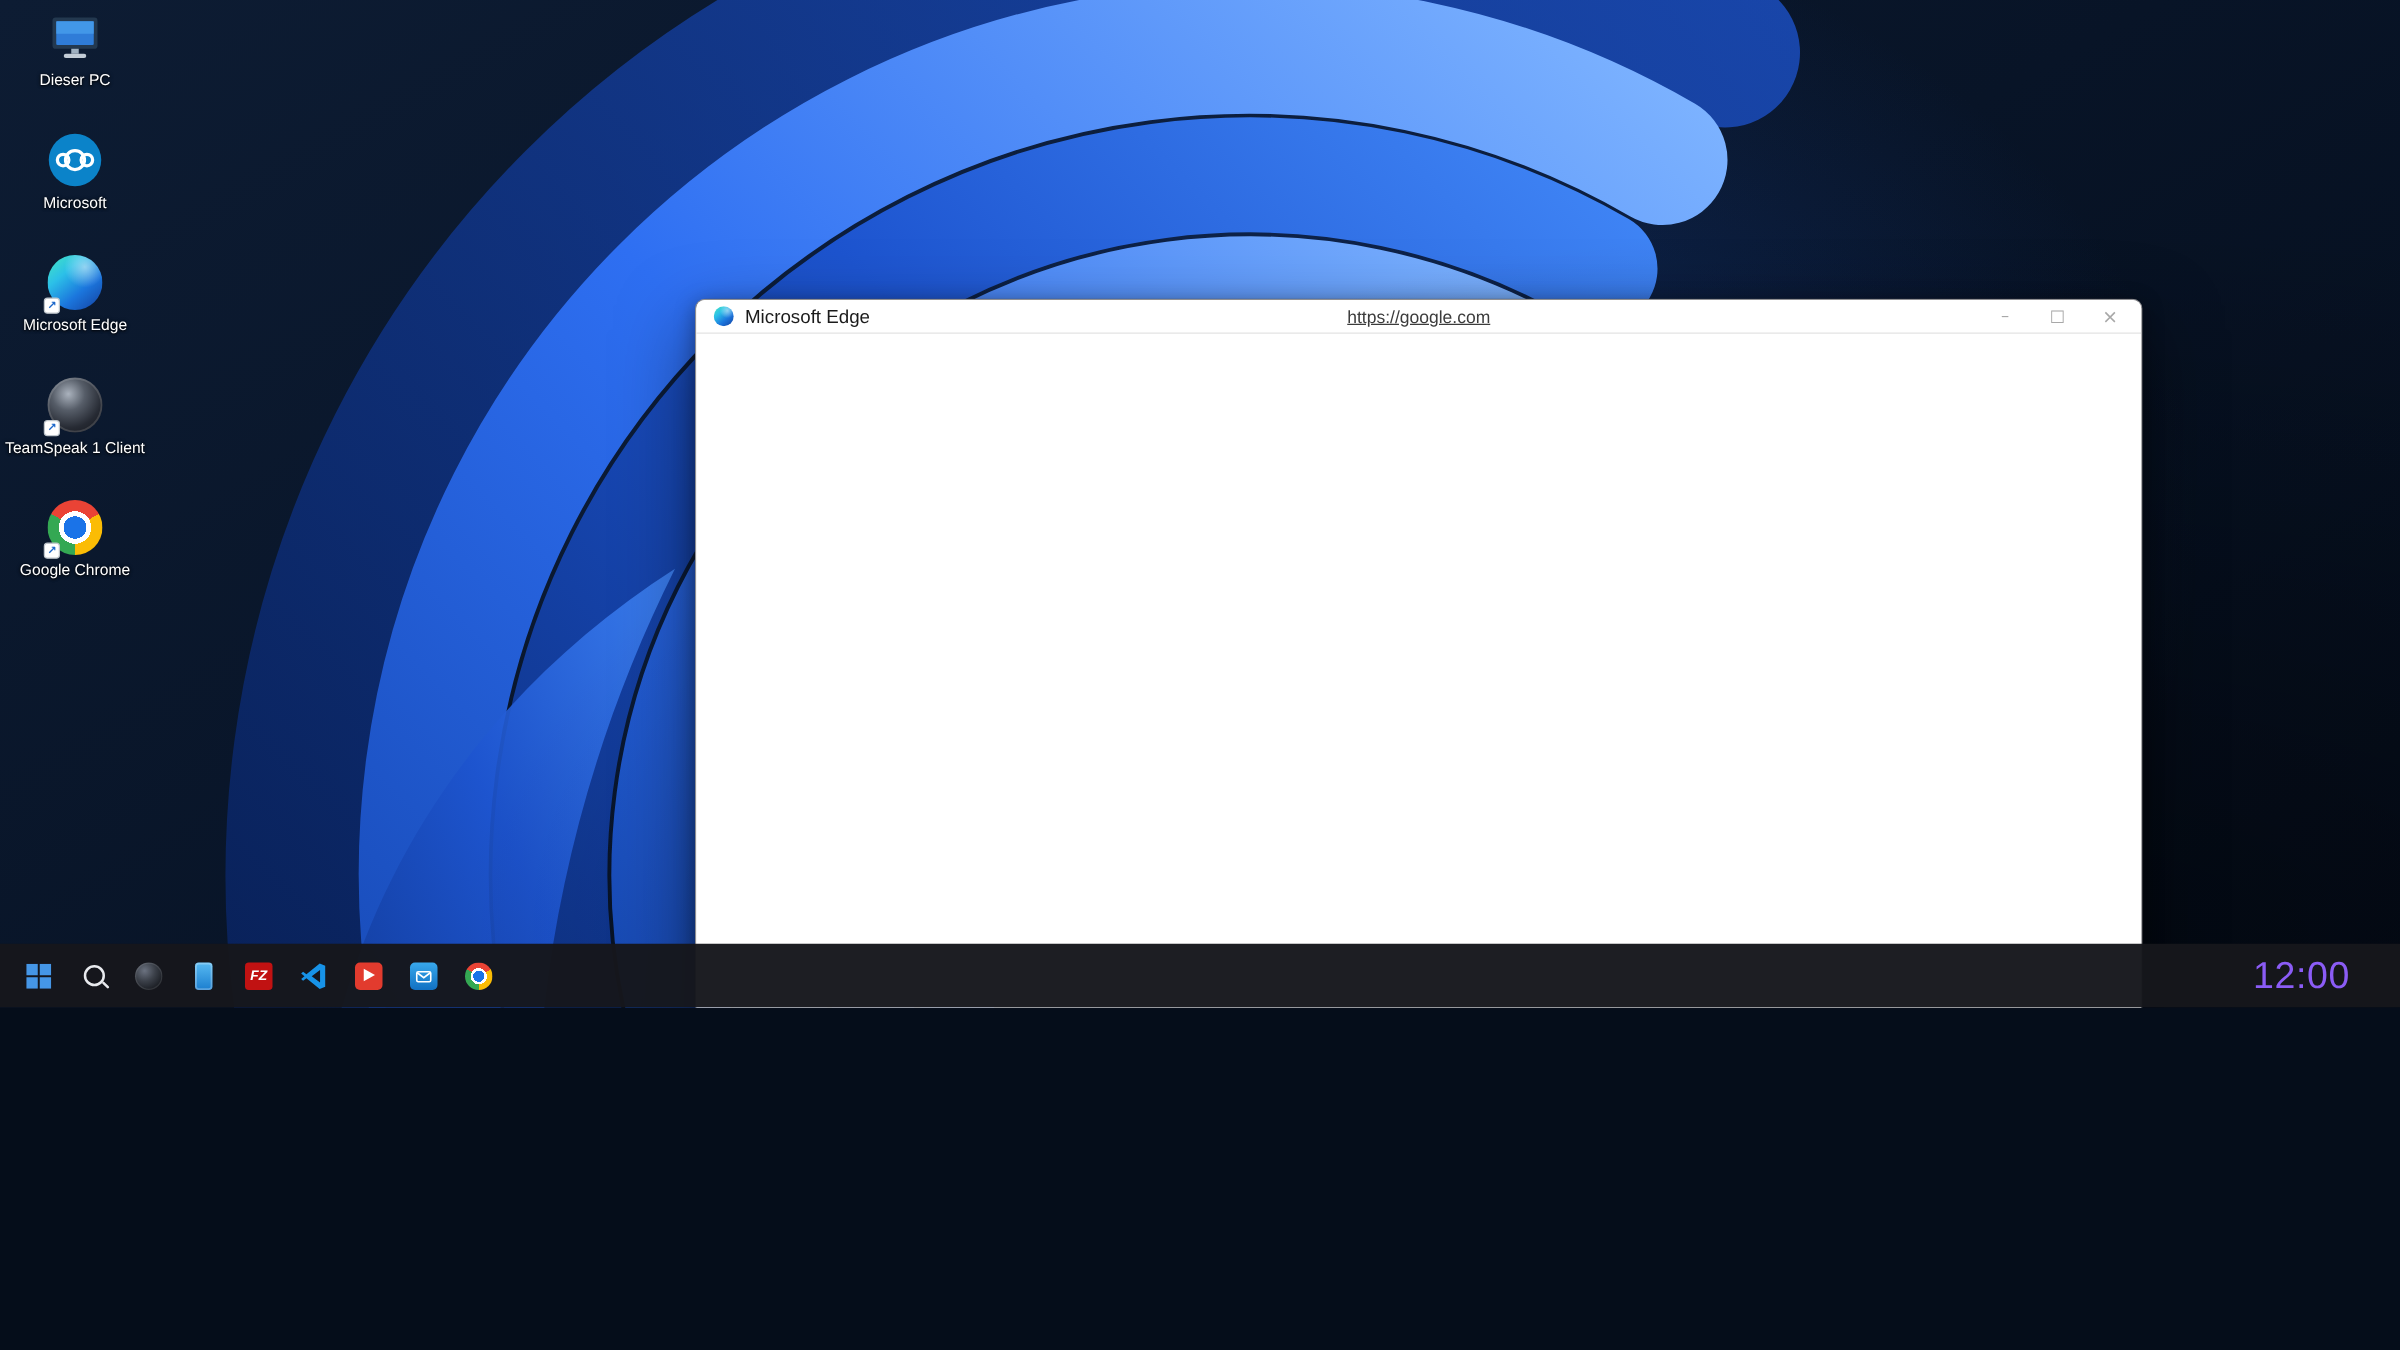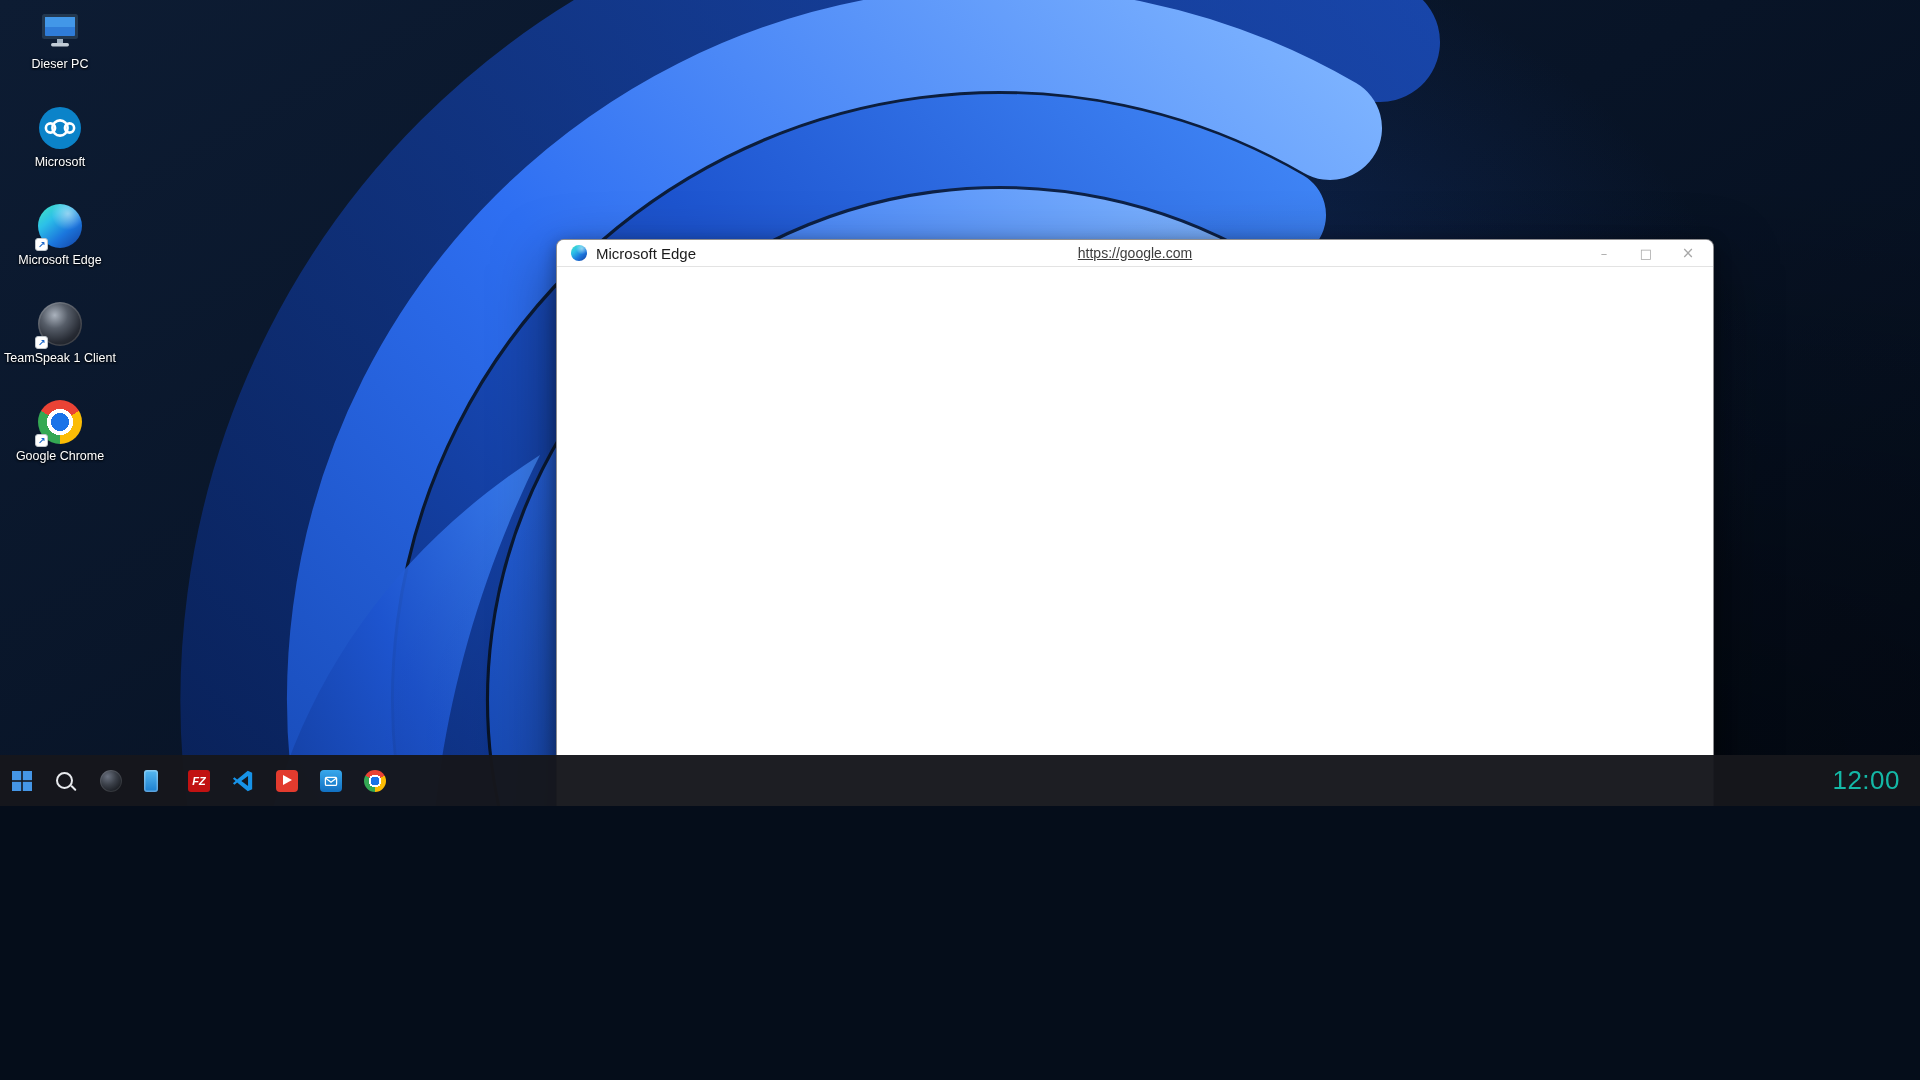--- a/index.html
+++ b/index.html
@@ -46,42 +46,42 @@
   .wcontrols{position:absolute;right:4px;top:0;bottom:0;display:flex;align-items:stretch;}
   .wc{width:42px;border:none;background:transparent;color:#a8a8a8;font-size:13px;
     display:flex;align-items:center;justify-content:center;padding:0;cursor:pointer;
     font-family:"DejaVu Sans",sans-serif;}
   .wc.close{font-size:15px;}
   .wbody{height:675px;background:#ffffff;}
 
   
   .taskbar{position:absolute;left:0;right:0;bottom:0;height:51px;background:rgba(22,23,28,0.97);
     display:flex;align-items:center;padding:0 0 0 12px;box-sizing:border-box;}
-  .tbtn{width:38px;height:44px;margin-right:6px;display:flex;align-items:center;
+  .tbtn{width:38px;height:44px;margin-right:6px;display:flex;align-items:center;justify-content:center;
     background:transparent;border:none;padding:0;border-radius:5px;cursor:pointer;}
   .search-glass{position:relative;width:13px;height:13px;border:2px solid #e8eaee;border-radius:50%;display:inline-block;}
   .search-glass::after{content:"";position:absolute;width:7px;height:2px;background:#e8eaee;
     transform:rotate(45deg);right:-6px;bottom:-2px;border-radius:1px;}
   .sphere{width:22px;height:22px;border-radius:50%;
     background:radial-gradient(circle at 35% 30%, #6b7280 0%, #3b4049 40%, #1b1e24 75%, #101216 100%);
     box-shadow:inset 0 0 0 1px rgba(255,255,255,0.1);}
   .phoneapp{width:14px;height:22px;border-radius:3px;
     background:linear-gradient(180deg,#58baf2,#1b7ecf);
     box-shadow:inset 0 0 0 1.5px rgba(255,255,255,0.28);}
   .fzapp{width:22px;height:22px;border-radius:3px;background:#c11212;color:#fff;font-weight:bold;
     font-size:11px;font-style:italic;display:flex;align-items:center;justify-content:center;}
   .redapp{position:relative;width:22px;height:22px;border-radius:4px;background:#e23b2e;display:inline-block;}
   .redapp::after{content:"";position:absolute;left:7px;top:5.5px;border-style:solid;
     border-width:5.5px 0 5.5px 9px;border-color:transparent transparent transparent #fff;}
   .mailapp{width:22px;height:22px;border-radius:4px;background:linear-gradient(180deg,#38a8ec,#1170c2);
     display:flex;align-items:center;justify-content:center;}
   .chrome22{width:22px;height:22px;border-radius:50%;
     background:radial-gradient(circle at 50% 50%, #1a73e8 0 4.5px, #ffffff 4.5px 6.5px, rgba(0,0,0,0) 6.5px),
       conic-gradient(from 60deg, #fbbc05 0 120deg, #34a853 0 240deg, #ea4335 0 360deg);}
-  .clock{margin-left:auto;padding-right:20px;color:#14b8a6;font-size:26px;letter-spacing:0.5px;cursor:default;}
+  .clock{margin-left:auto;padding-right:40px;color:#8b5cf6;font-size:30px;letter-spacing:0.5px;cursor:default;}
 </style>
 </head>
 <body>
 
 <div class="stage">
 
   <svg class="wallpaper" viewBox="0 0 1920 1080" preserveAspectRatio="none">
     <defs>
       <linearGradient id="bgGrad" x1="0" y1="0" x2="1" y2="1">
         <stop offset="0" stop-color="#0d1c33"></stop>

